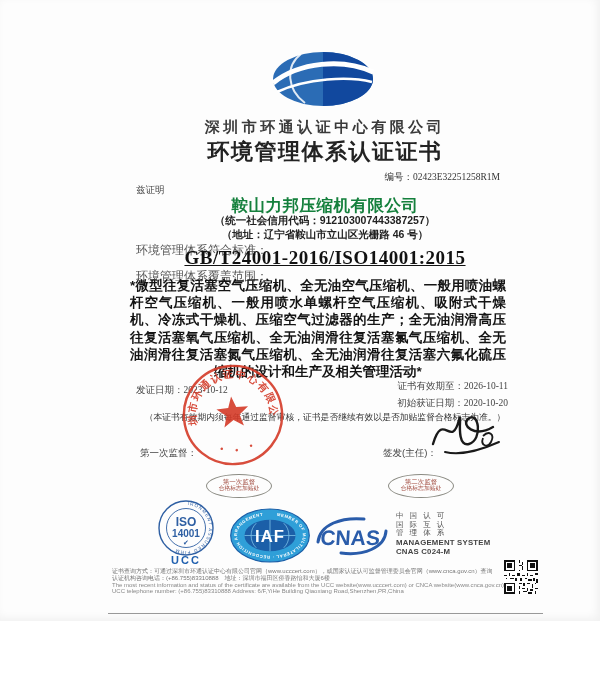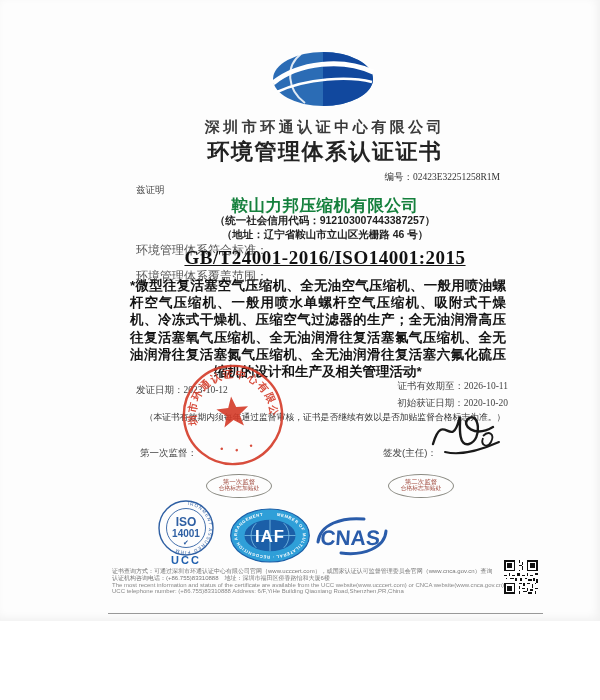--- a/index.html
+++ b/index.html
@@ -126,20 +126,27 @@
     <path d="M16 29 H68 M42 13 V45 M28 16.5 C21 23 21 35 28 41.5 M56 16.5 C63 23 63 35 56 41.5" stroke="#7fc4e8" stroke-width="0.8" fill="none"></path>
     <text x="42" y="35.5" text-anchor="middle" font-size="17" font-weight="bold" fill="#ffffff" letter-spacing="1">IAF</text>
   </svg>
 
   <svg class="abs" style="left:312px;top:512px" width="80" height="48" viewBox="0 0 80 48">
     <path d="M6 30 C8 12 30 5 52 7" stroke="#2a5caa" stroke-width="3" fill="none" stroke-linecap="round"></path>
     <path d="M74 19 C73 36 51 44 29 41" stroke="#2a5caa" stroke-width="3" fill="none" stroke-linecap="round"></path>
     <text x="40" y="33" text-anchor="middle" font-size="21" font-weight="bold" fill="#2a5caa" transform="skewX(-4)">CNAS</text>
   </svg>
 
+  <div class="abs" style="left:396px;top:512px">
+    <div class="accr-cn">中 国 认 可</div>
+    <div class="accr-cn">国 际 互 认</div>
+    <div class="accr-cn">管 理 体 系</div>
+    <div class="accr-en">MANAGEMENT SYSTEM</div>
+    <div class="accr-en">CNAS C024-M</div>
+  </div>
 
   <svg class="abs" style="left:504px;top:560px" width="34" height="34" viewBox="0 0 21 21" shape-rendering="crispEdges">
     <rect x="0" y="0" width="21" height="21" fill="#ffffff"></rect>
     <path fill="#111111" d="M0 0h7v7h-7z"></path>
       <path fill="#ffffff" d="M1 1h5v5h-5z"></path>
       <path fill="#111111" d="M2 2h3v3h-3z"></path>
     <path fill="#111111" d="M14 0h7v7h-7z"></path>
       <path fill="#ffffff" d="M15 1h5v5h-5z"></path>
       <path fill="#111111" d="M16 2h3v3h-3z"></path>
     <path fill="#111111" d="M0 14h7v7h-7z"></path>

